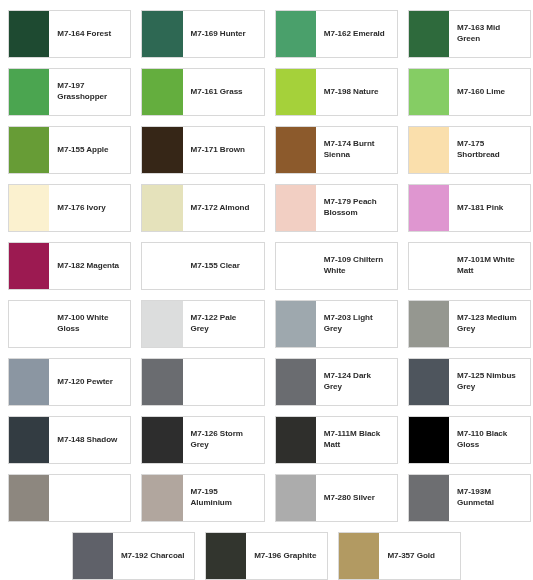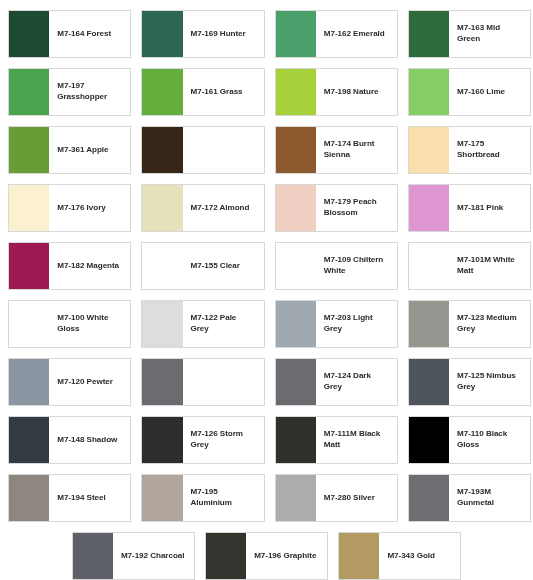--- a/index.html
+++ b/index.html
@@ -124,26 +124,27 @@
         <div class="swatch-card-inner">
           <div class="swatch-color" style="background: rgb(133, 205, 100);"></div>
           <div class="swatch-label">M7-160 Lime</div>
         </div>
       </div>
     </div>
     <div class="swatch-row">
       <div class="swatch-card">
         <div class="swatch-card-inner">
           <div class="swatch-color" style="background: rgb(103, 156, 54);"></div>
-          <div class="swatch-label">M7-361 Apple</div>
+          <div class="swatch-label">M7-155 Apple</div>
         </div>
       </div>
       <div class="swatch-card">
         <div class="swatch-card-inner">
           <div class="swatch-color" style="background: rgb(54, 38, 23);"></div>
+          <div class="swatch-label">M7-171 Brown</div>
         </div>
       </div>
       <div class="swatch-card">
         <div class="swatch-card-inner">
           <div class="swatch-color" style="background: rgb(140, 90, 44);"></div>
           <div class="swatch-label">M7-174 Burnt Sienna</div>
         </div>
       </div>
       <div class="swatch-card">
         <div class="swatch-card-inner">
@@ -278,21 +279,20 @@
         <div class="swatch-card-inner">
           <div class="swatch-color" style="background: rgb(0, 0, 0);"></div>
           <div class="swatch-label">M7-110 Black Gloss</div>
         </div>
       </div>
     </div>
     <div class="swatch-row">
       <div class="swatch-card">
         <div class="swatch-card-inner">
           <div class="swatch-color" style="background: rgb(141, 135, 127);"></div>
-          <div class="swatch-label">M7-194 Steel</div>
         </div>
       </div>
       <div class="swatch-card">
         <div class="swatch-card-inner">
           <div class="swatch-color" style="background: rgb(177, 166, 158);"></div>
           <div class="swatch-label">M7-195 Aluminium</div>
         </div>
       </div>
       <div class="swatch-card">
         <div class="swatch-card-inner">
@@ -316,17 +316,17 @@
       </div>
       <div class="swatch-card">
         <div class="swatch-card-inner">
           <div class="swatch-color" style="background: rgb(50, 53, 46);"></div>
           <div class="swatch-label">M7-196 Graphite</div>
         </div>
       </div>
       <div class="swatch-card">
         <div class="swatch-card-inner">
           <div class="swatch-color" style="background: rgb(178, 154, 98);"></div>
-          <div class="swatch-label">M7-343 Gold</div>
+          <div class="swatch-label">M7-357 Gold</div>
         </div>
       </div>
     </div>
   </div>
 
 </body></html>

